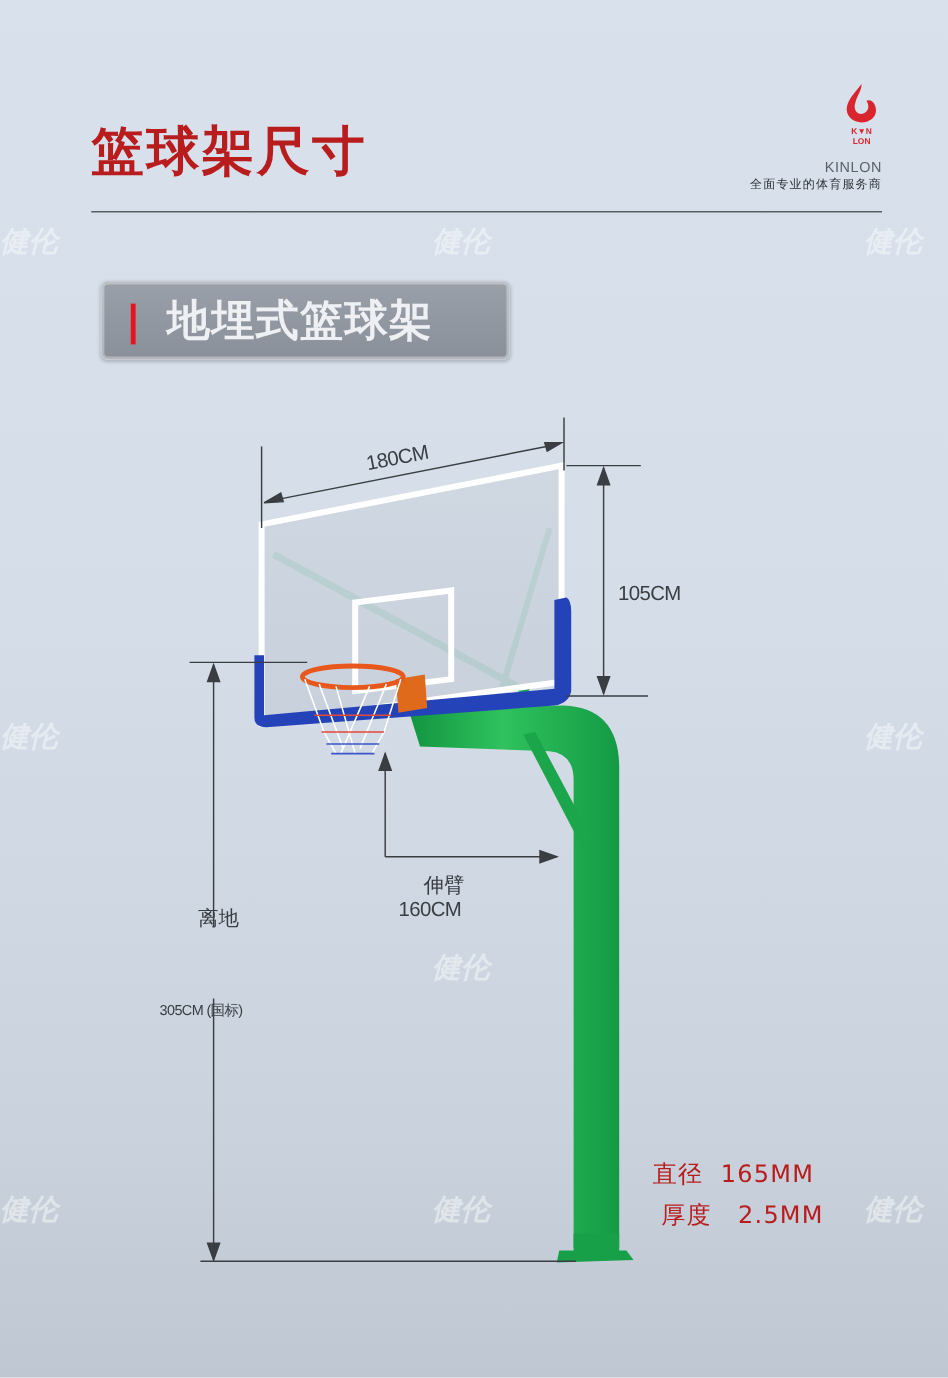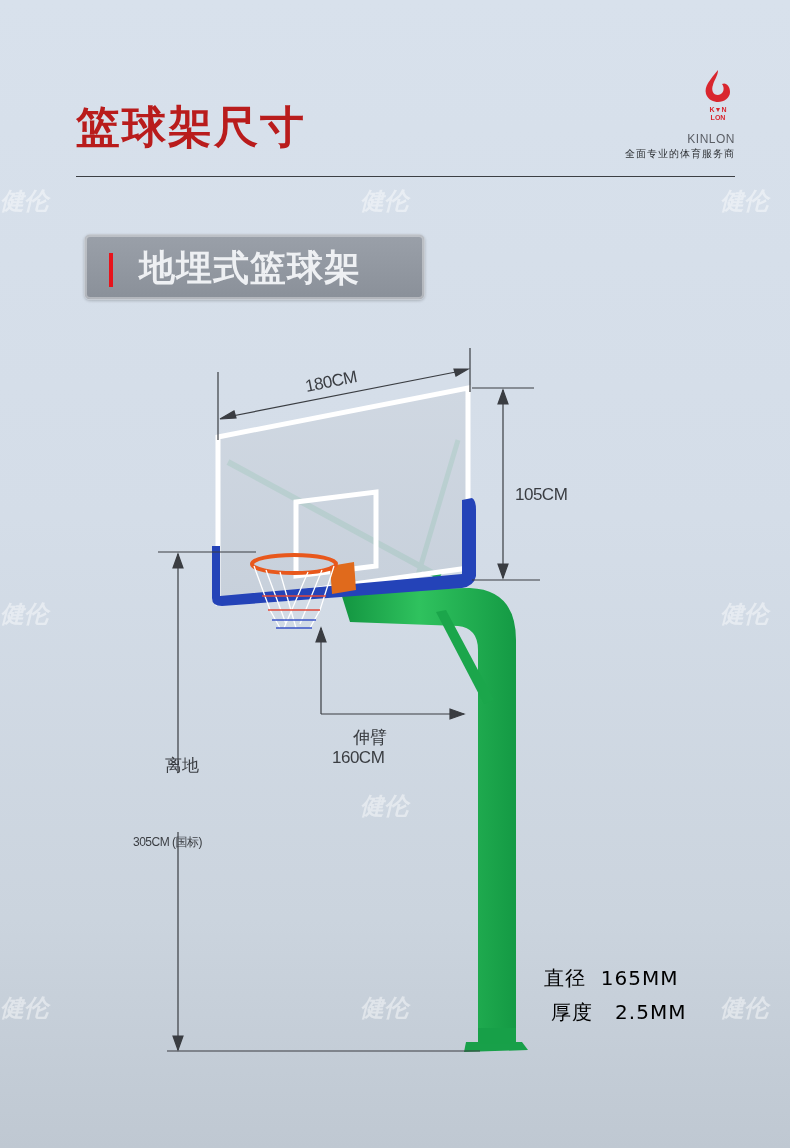--- a/index.html
+++ b/index.html
@@ -12,21 +12,21 @@
   .logo { left:700px; top:68px; width:36px; height:56px; }
   .brand { right:55px; top:132px; font-size:12px; color:#5b5f66; text-align:left; letter-spacing:0.5px; font-family:"Liberation Sans", sans-serif; }
   .slogan { right:55px; top:147px; font-size:10px; color:#2e3135; text-align:right; letter-spacing:1px; }
   .badge { left:84px; top:234px; width:339px; height:64px; border-radius:6px;
     background: linear-gradient(180deg, #9aa0a9 0%, #8a9099 100%);
     border:1px solid #c7ccd3; box-shadow: 0 1px 3px rgba(0,0,0,0.2), inset 0 0 0 2px rgba(255,255,255,0.35); }
   .badge .bar { position:absolute; left:24px; top:18px; width:4px; height:34px; background:#e8131b; }
   .badge .txt { position:absolute; left:54px; top:10px; font-size:36px; color:#eef0f3; font-weight:bold; line-height:46px; letter-spacing:1px; }
   .dim { font-size:17px; color:#3a3d42; font-family:"Liberation Sans", sans-serif; letter-spacing:-0.5px; }
   .cn { font-size:17px; color:#3a3d42; }
-  .spec { font-size:20px; color:#000000; letter-spacing:1px; }
+  .spec { font-size:20px; color:#b91c1c; letter-spacing:1px; }
   svg { position:absolute; left:0; top:0; }
   .wm { position:absolute; color:rgba(255,255,255,0.45); font-size:24px; font-style:italic; font-weight:bold; }
 </style>
 </head>
 <body>
 
 <div class="wm" style="left:0;top:185px;">健伦</div>
 <div class="wm" style="left:360px;top:185px;">健伦</div>
 <div class="wm" style="left:720px;top:185px;">健伦</div>
 <div class="wm" style="left:0;top:598px;">健伦</div>

